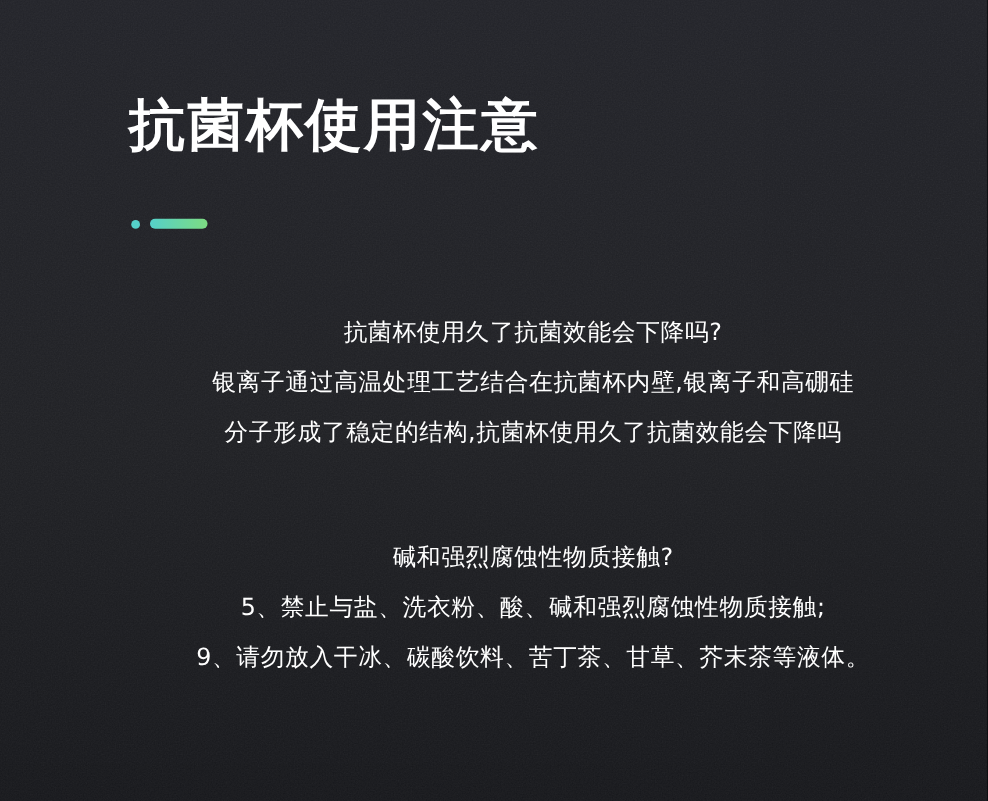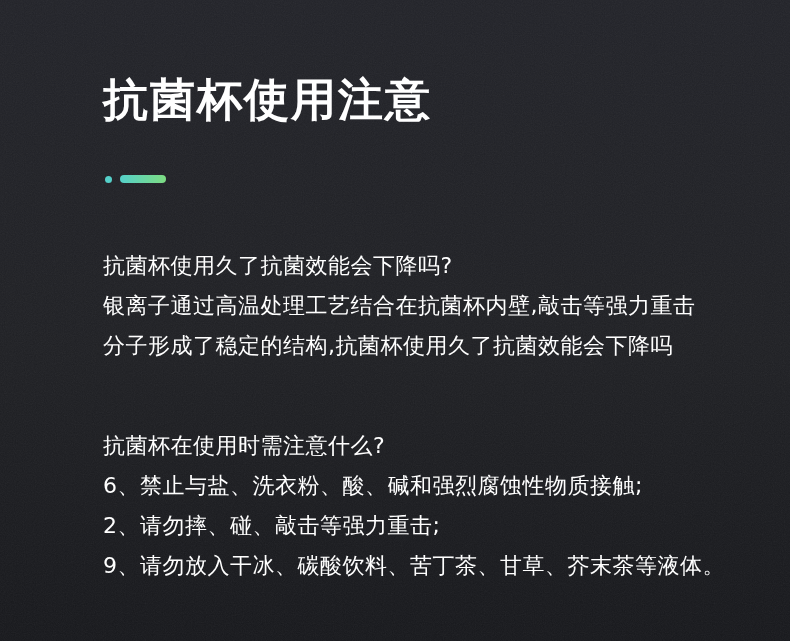--- a/index.html
+++ b/index.html
@@ -8,20 +8,21 @@
     background: #0b0b0d;
   }
   .page {
     position: relative;
     width: 790px;
     height: 641px;
     overflow: hidden;
     background: linear-gradient(180deg, #222329 0%, #1f2024 55%, #17181c 100%);
     font-family: "DejaVu Sans", "Liberation Sans", sans-serif;
     color: var(--text-color, #ffffff);
+    text-align: center;
   }
   .noise-overlay {
     position: absolute;
     inset: 0;
     width: 100%;
     height: 100%;
     opacity: 0.07;
     pointer-events: none;
   }
   .page-title {
@@ -53,21 +54,21 @@
   .accent-bar {
     width: 46px;
     height: 8px;
     border-radius: 4px;
     background: linear-gradient(90deg, var(--accent-teal, #55d0c9) 0%, var(--accent-green, #7ddc82) 100%);
   }
   .text-block {
     position: absolute;
     left: 103px;
     right: 40px;
-    font-size: 22px;
+    font-size: 19px;
     line-height: 40px;
     font-weight: 500;
     letter-spacing: 0.5px;
     color: var(--text-color, #ffffff);
   }
   .text-block .line {
     white-space: nowrap;
   }
   .block-qa1 { top: 246px; }
   .block-qa2 { top: 426px; }
@@ -87,24 +88,23 @@
 
   <h1 class="page-title">抗菌杯使用注意</h1>
 
   <div class="accent">
     <span class="accent-dot"></span>
     <span class="accent-bar"></span>
   </div>
 
   <div class="text-block block-qa1">
     <div class="line">抗菌杯使用久了抗菌效能会下降吗?</div>
-    <div class="line">银离子通过高温处理工艺结合在抗菌杯内壁,敲击等强力重击</div>
+    <div class="line">银离子通过高温处理工艺结合在抗菌杯内壁,银离子和高硼硅</div>
     <div class="line">分子形成了稳定的结构,抗菌杯使用久了抗菌效能会下降吗</div>
   </div>
 
   <div class="text-block block-qa2">
-    <div class="line">抗菌杯在使用时需注意什么?</div>
-    <div class="line">6、禁止与盐、洗衣粉、酸、碱和强烈腐蚀性物质接触;</div>
-    <div class="line">2、请勿摔、碰、敲击等强力重击;</div>
+    <div class="line">碱和强烈腐蚀性物质接触?</div>
+    <div class="line">5、禁止与盐、洗衣粉、酸、碱和强烈腐蚀性物质接触;</div>
     <div class="line">9、请勿放入干冰、碳酸饮料、苦丁茶、甘草、芥末茶等液体。</div>
   </div>
 
 </div>
 
 </body></html>

